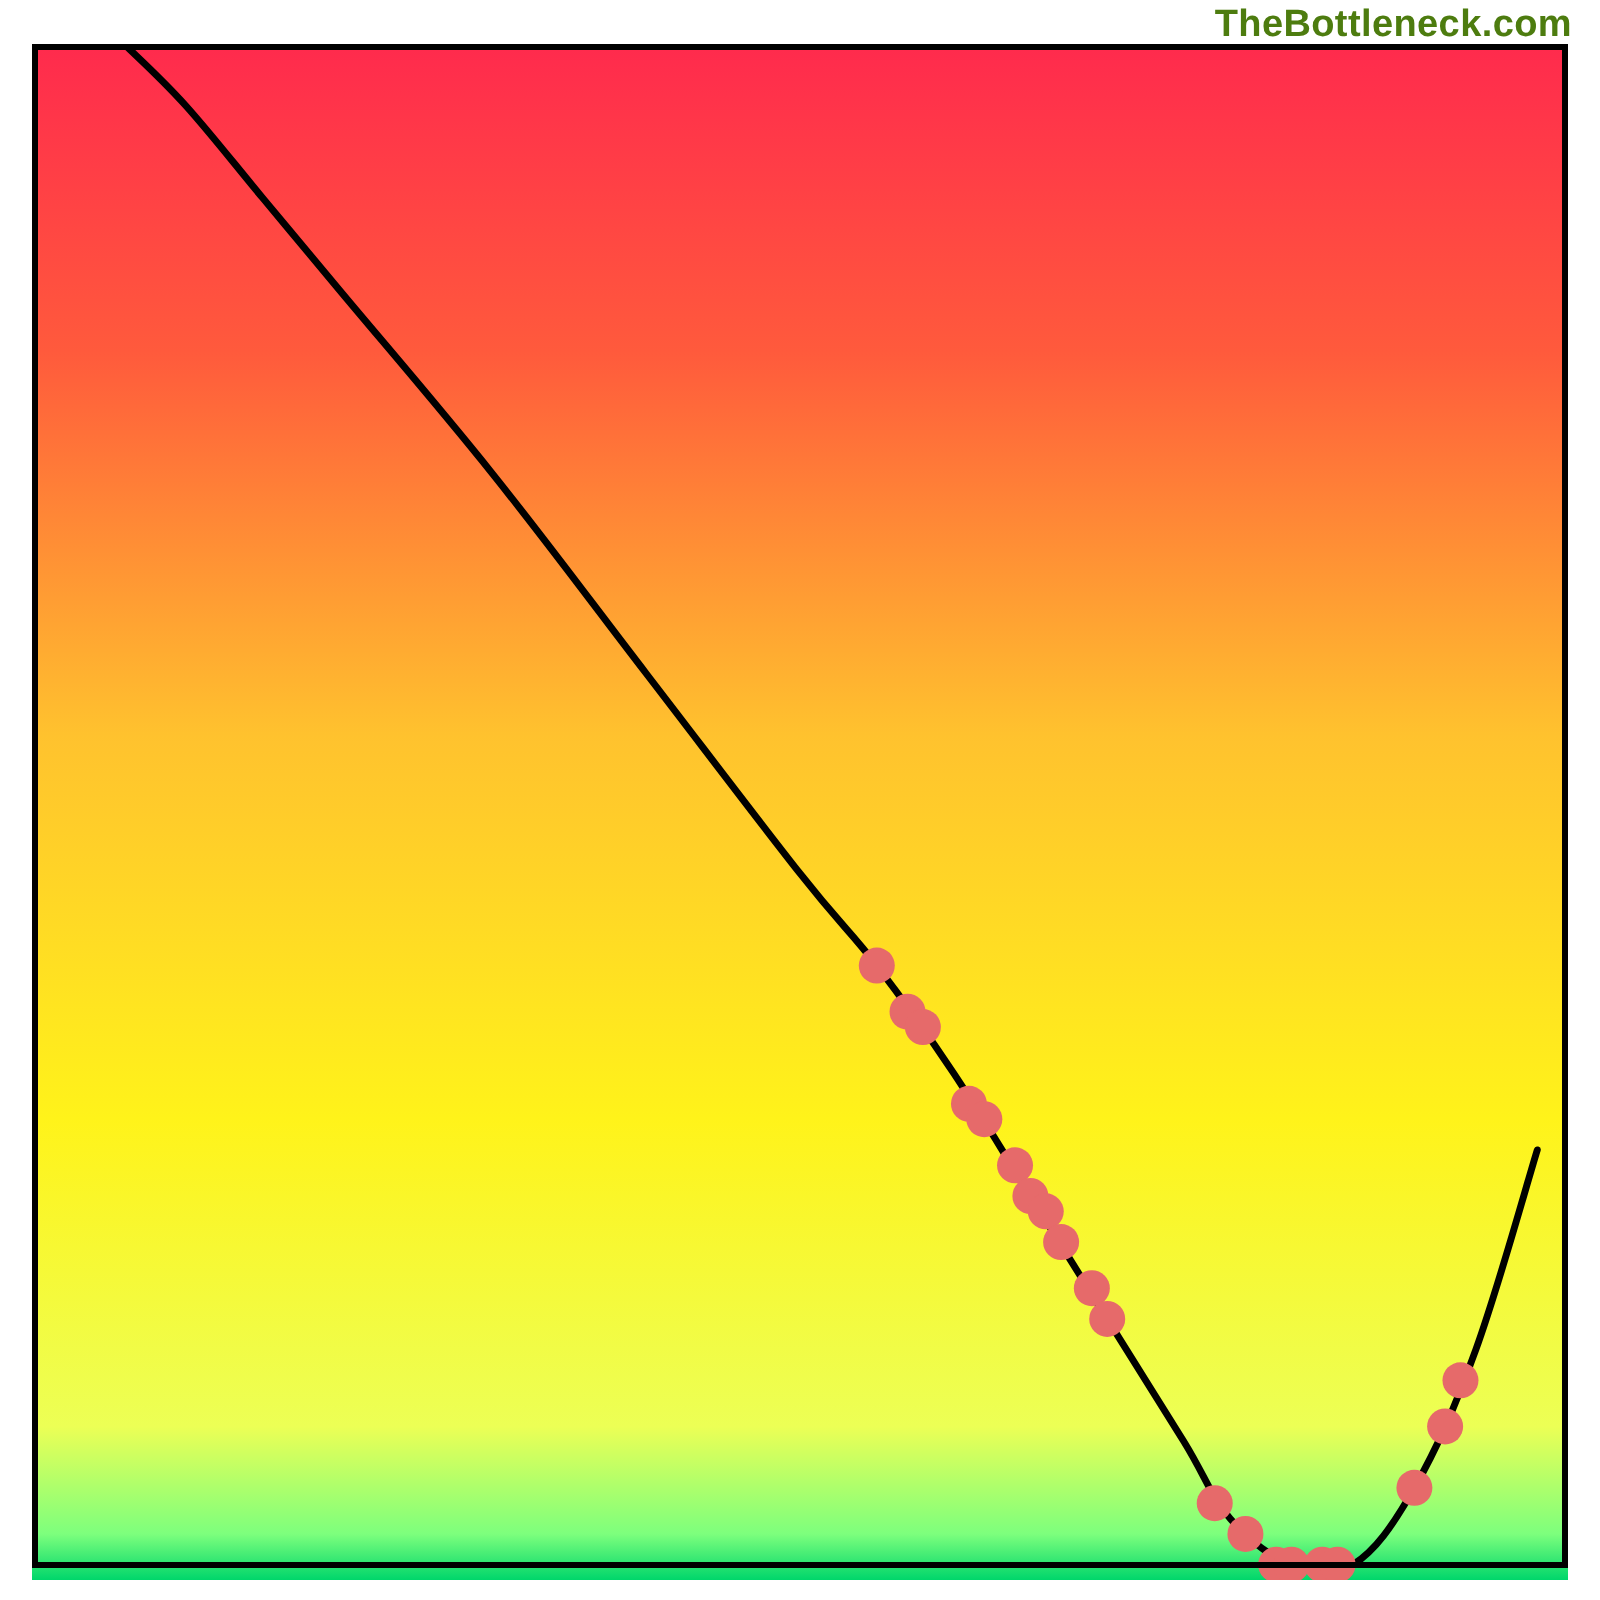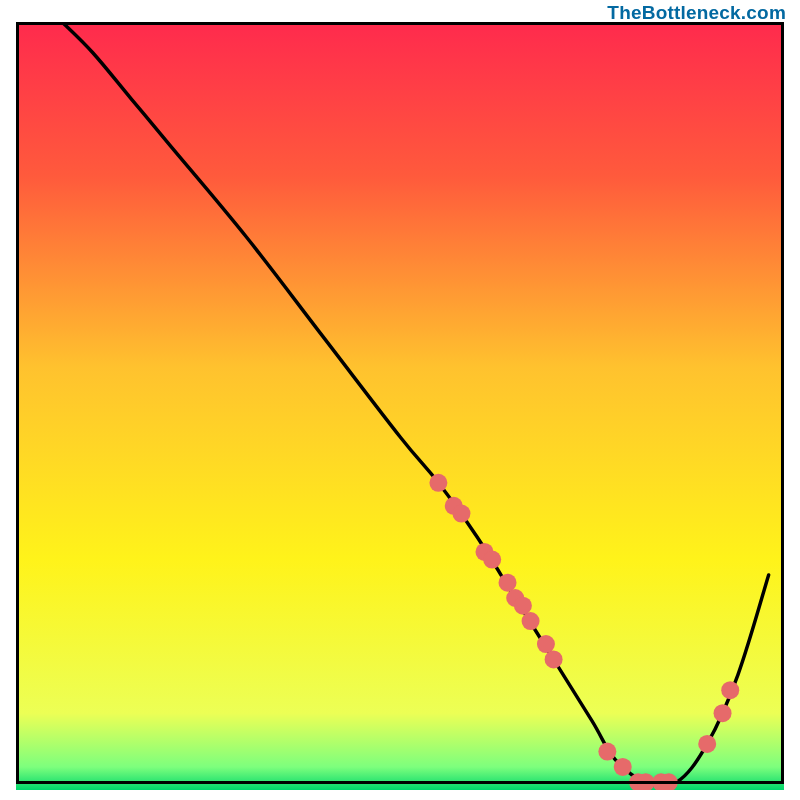--- a/index.html
+++ b/index.html
@@ -38,21 +38,21 @@
     border: 3px solid #000;
     box-sizing: border-box;
     pointer-events: none;
   }
   .watermark {
     position: absolute;
     top: 2px;
     right: 14px;
     font-size: 19px;
     font-weight: 600;
-    color: #0369a1;
+    color: #4d7c0f;
     letter-spacing: 0.2px;
     font-family: Arial, Helvetica, sans-serif;
     text-align: center;
   }
 </style>
 </head>
 <body>
 
 <div class="chart-wrap">
   <div class="watermark">TheBottleneck.com</div>

